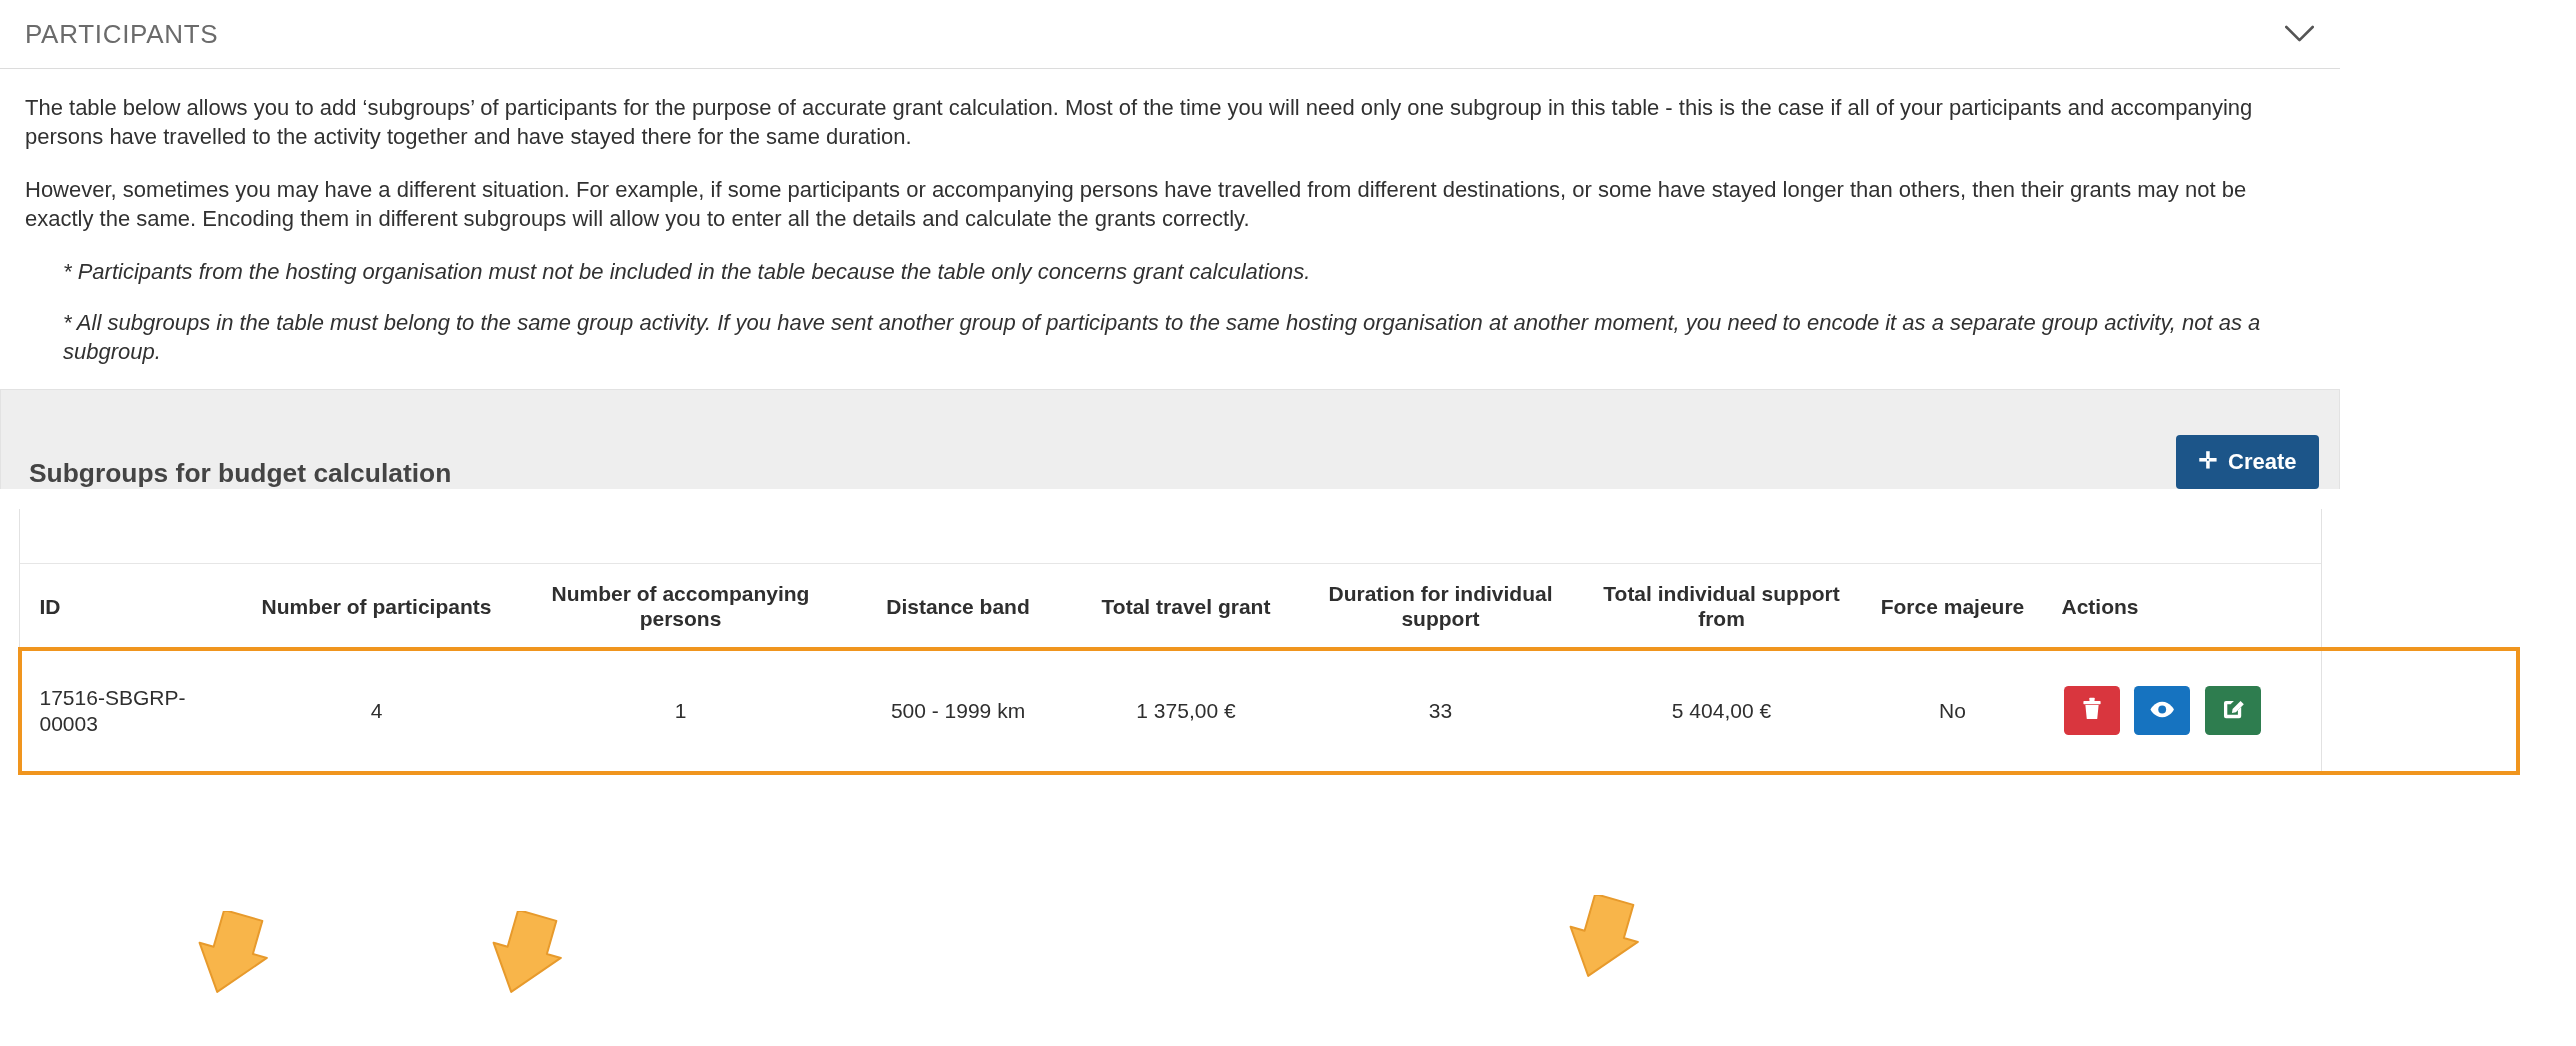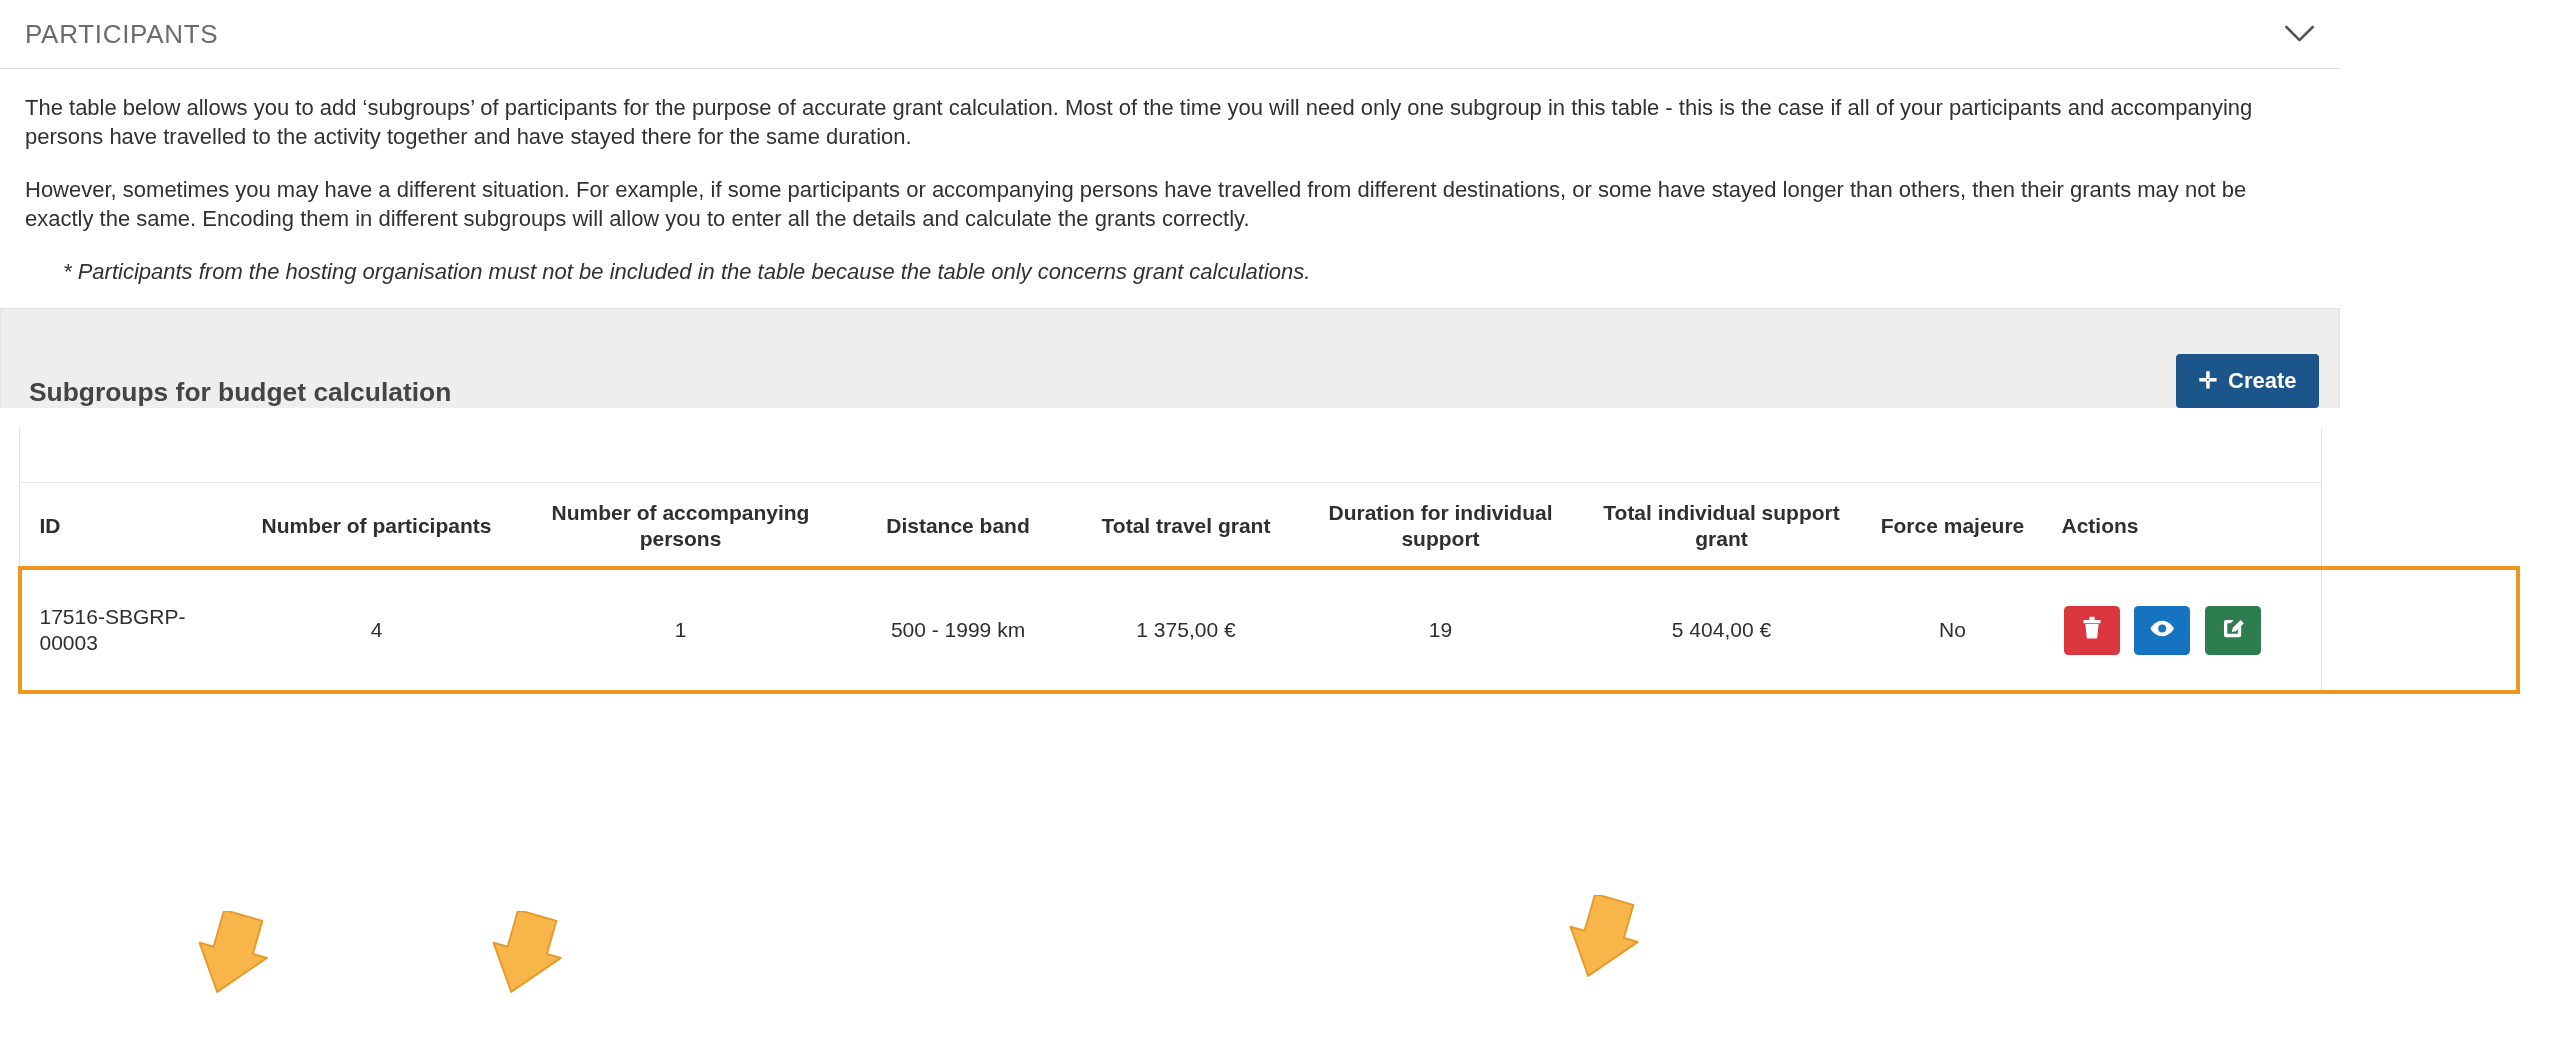--- a/index.html
+++ b/index.html
@@ -206,20 +206,21 @@
       <svg width="29" height="18.5" viewBox="0 0 44 28" aria-hidden="true">
         <path d="M2 3 L22 23 L42 3" stroke="#555555" stroke-width="4" fill="none" stroke-linecap="round" stroke-linejoin="round"></path>
       </svg>
     </div>
   </div>
 
   <div class="intro">
     <p>The table below allows you to add ‘subgroups’ of participants for the purpose of accurate grant calculation. Most of the time you will need only one subgroup in this table - this is the case if all of your participants and accompanying persons have travelled to the activity together and have stayed there for the same duration.</p>
     <p>However, sometimes you may have a different situation. For example, if some participants or accompanying persons have travelled from different destinations, or some have stayed longer than others, then their grants may not be exactly the same. Encoding them in different subgroups will allow you to enter all the details and calculate the grants correctly.</p>
     <p class="note-item">* Participants from the hosting organisation must not be included in the table because the table only concerns grant calculations.</p>
+    <p class="note-item">* All subgroups in the table must belong to the same group activity. If you have sent another group of participants to the same hosting organisation at another moment, you need to encode it as a separate group activity, not as a subgroup.</p>
   </div>
 
   <div class="panel-head">
     <h2>Subgroups for budget calculation</h2>
     <button class="btn-create">
       <span class="plus">✛</span>
       <span>Create</span>
     </button>
   </div>
 
@@ -238,33 +239,33 @@
         <col style="width:476px">
       </colgroup>
       <thead>
         <tr>
           <th class="left">ID</th>
           <th>Number of participants</th>
           <th>Number of accompanying persons</th>
           <th>Distance band</th>
           <th>Total travel grant</th>
           <th>Duration for individual support</th>
-          <th>Total individual support grant</th>
+          <th>Total individual support from</th>
           <th>Force majeure</th>
           <th class="left">Actions</th>
         </tr>
       </thead>
       <tbody>
         <tr class="data-row">
           <td class="left">17516-SBGRP-00003</td>
           <td class="center">4</td>
           <td class="center">1</td>
           <td class="center">500 - 1999 km</td>
           <td class="center">1 375,00 €</td>
-          <td class="center">19</td>
+          <td class="center">33</td>
           <td class="center">5 404,00 €</td>
           <td class="center">No</td>
           <td class="actions-cell">
             <div class="actions">
               <div class="act-btn act-delete">
                 <span>
                   <svg width="20" height="22.5" viewBox="0 0 30 34" aria-hidden="true">
                     <rect x="2" y="6" width="26" height="5" rx="1"></rect>
                     <rect x="11" y="1" width="8" height="5" rx="1"></rect>
                     <path d="M5 12 h20 l-2 20 a2 2 0 0 1 -2 2 h-12 a2 2 0 0 1 -2 -2 z"></path>

